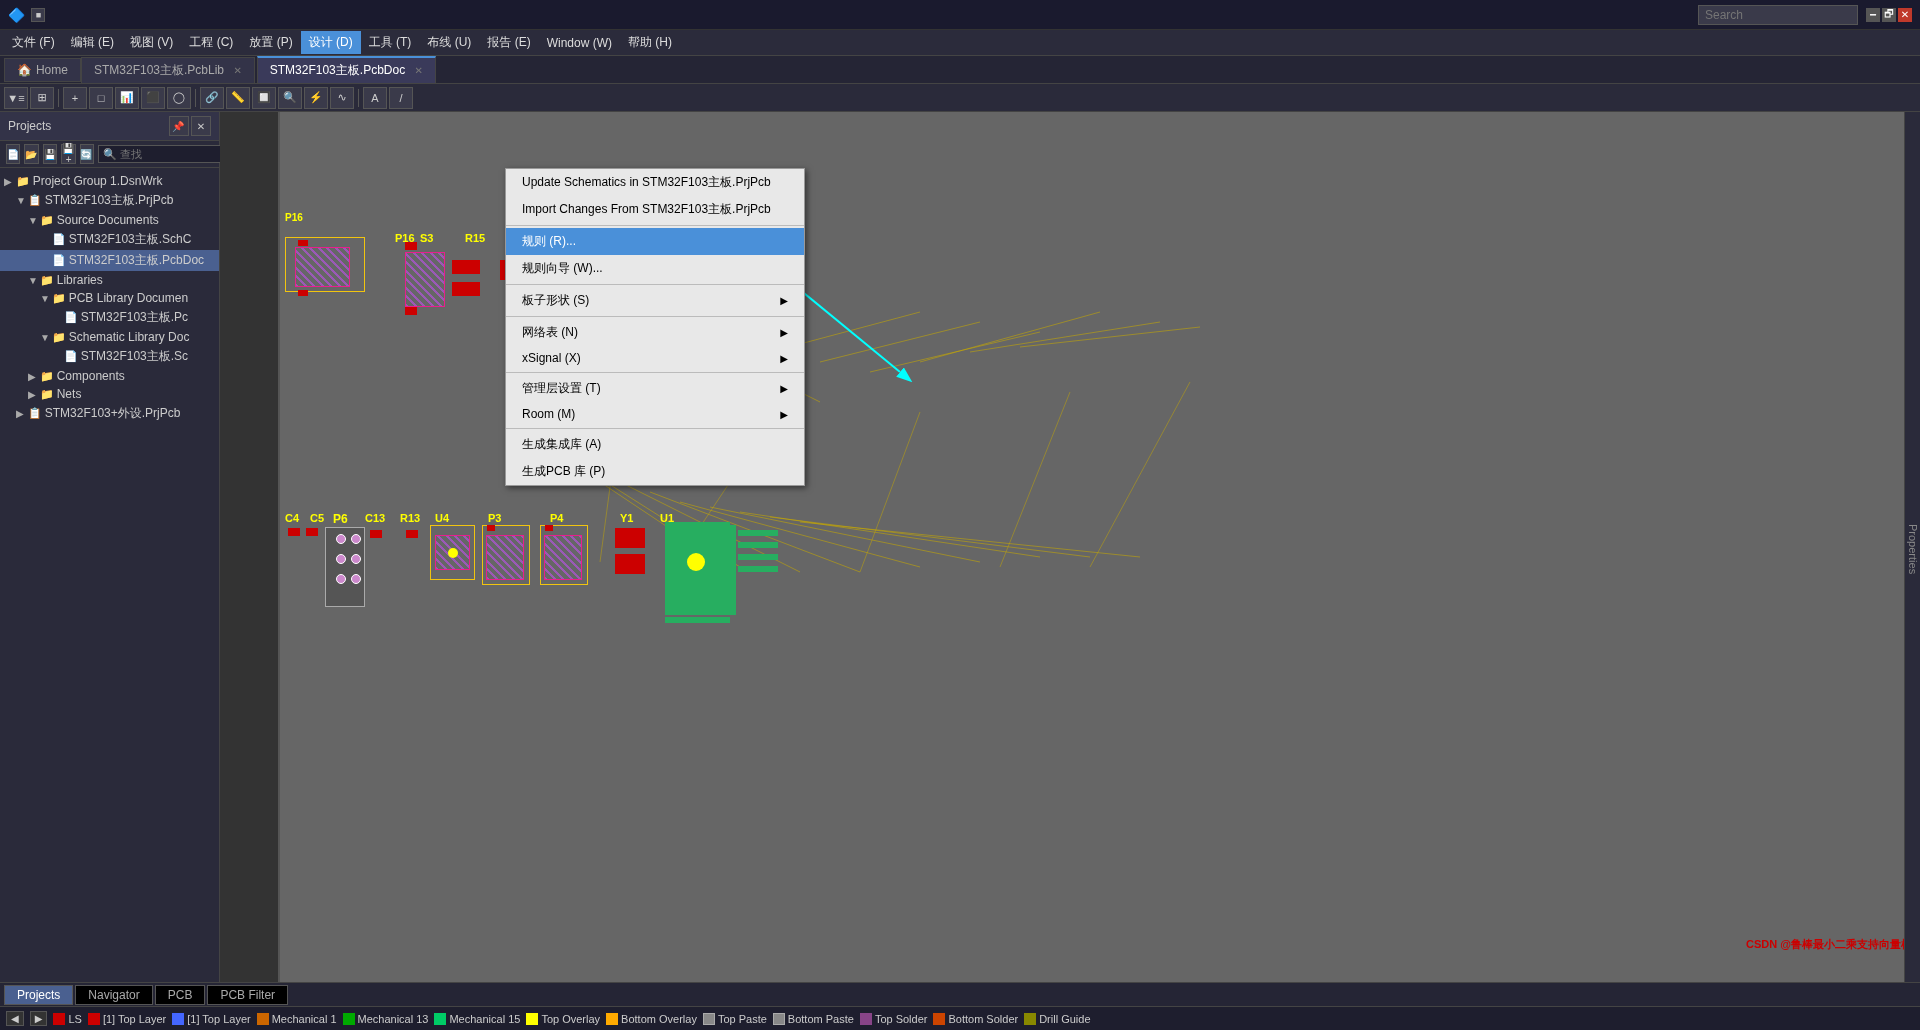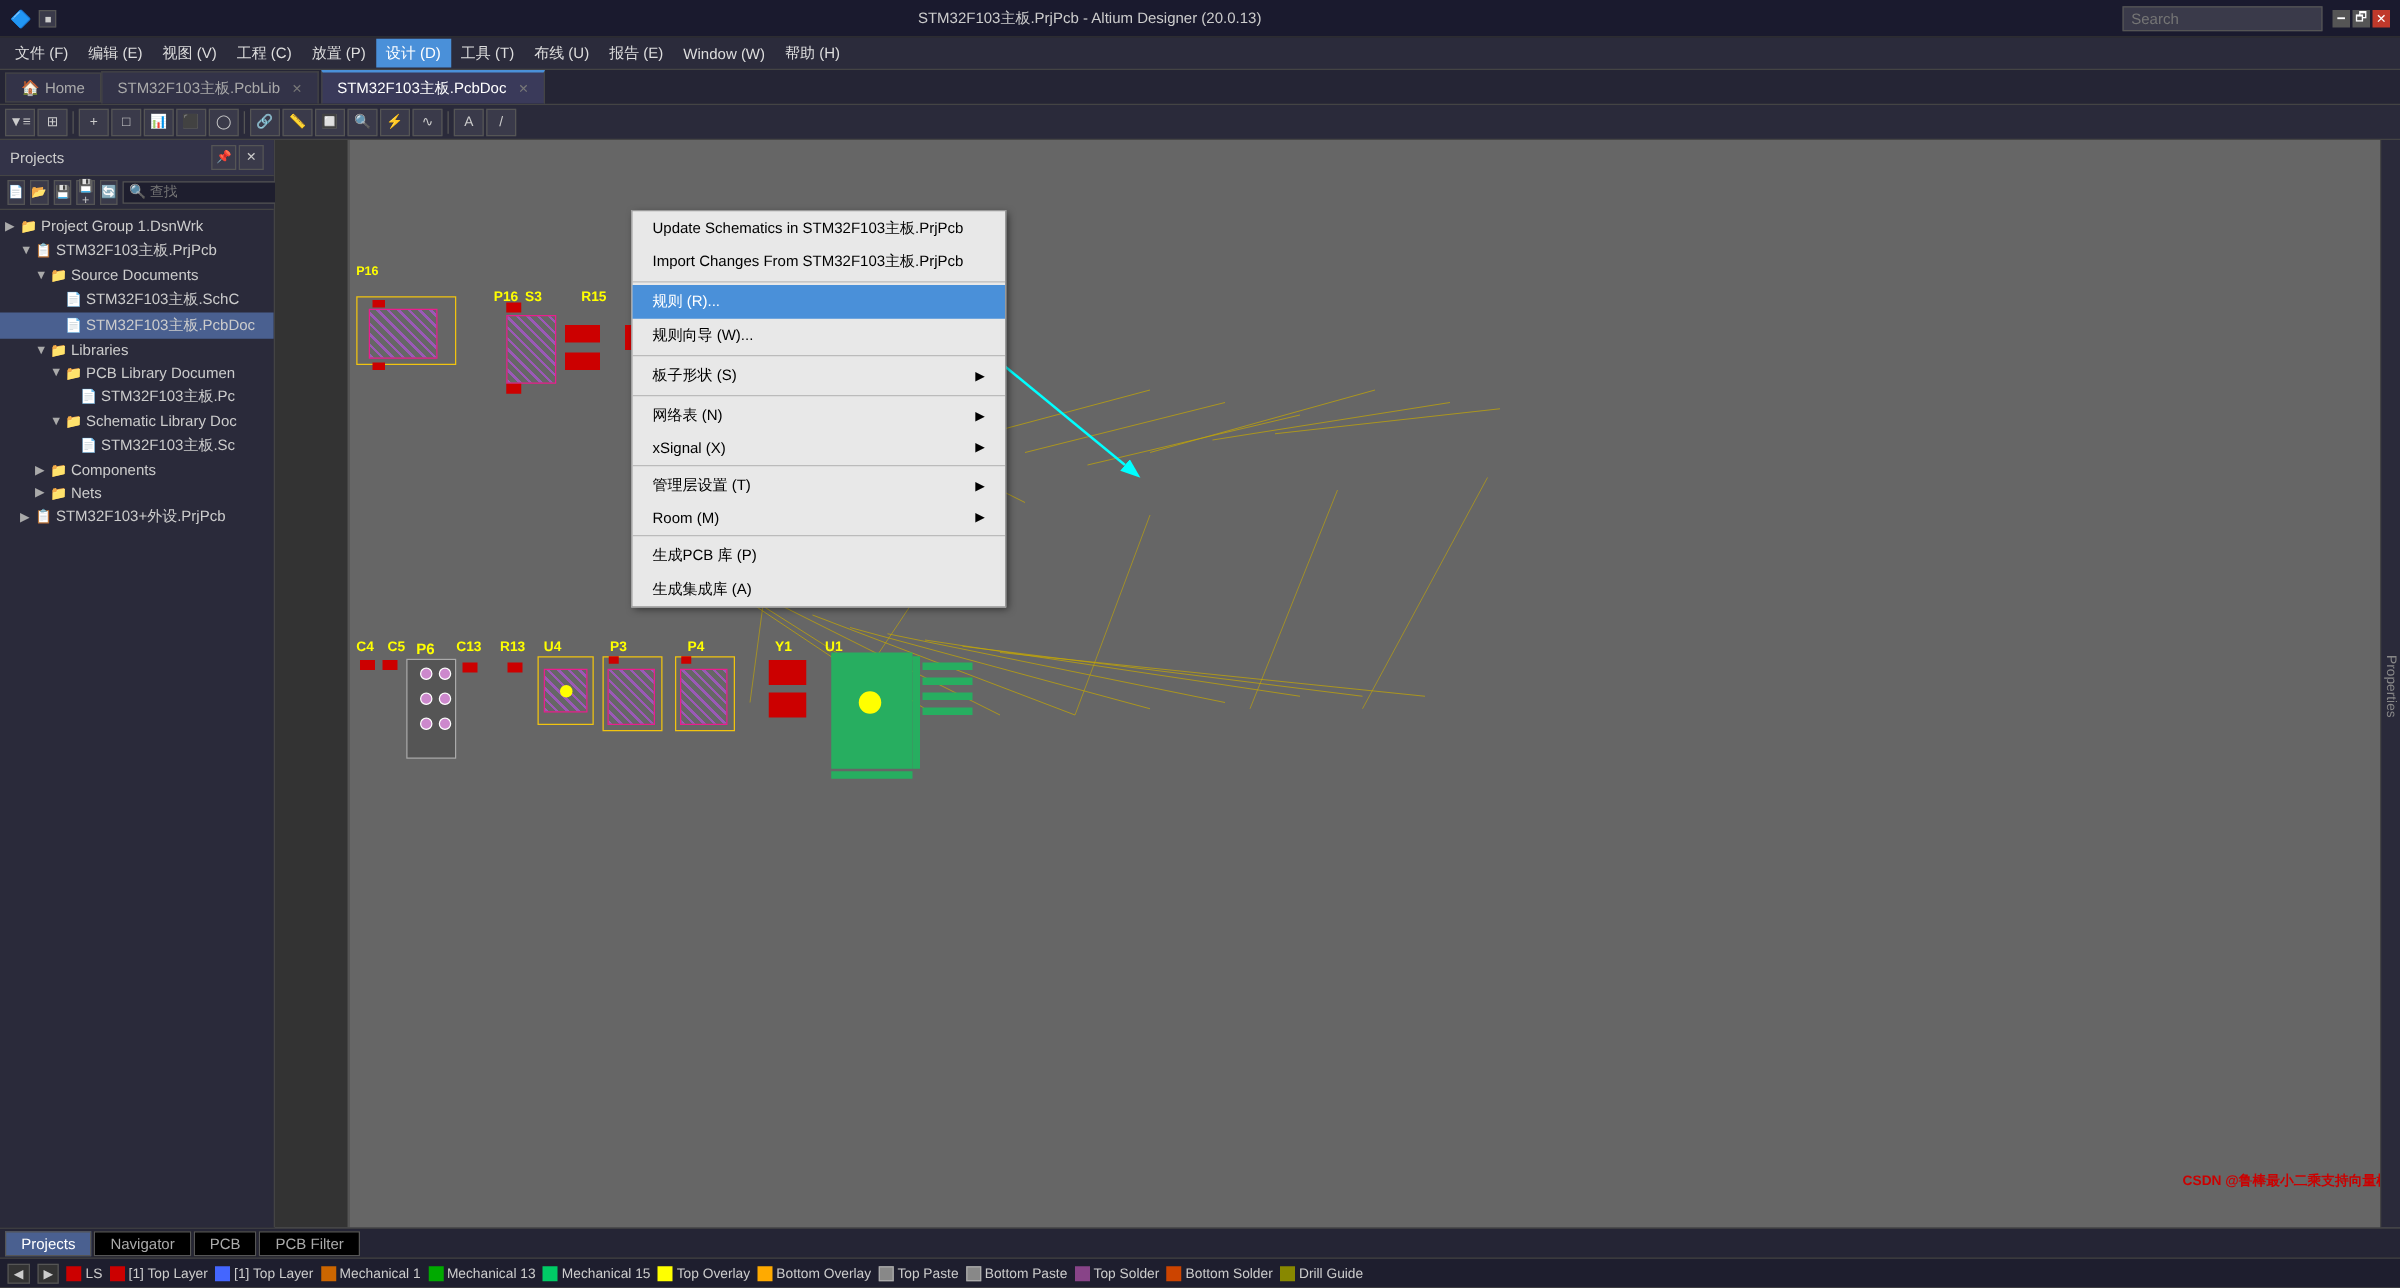--- a/index.html
+++ b/index.html
@@ -302,21 +302,20 @@
 </head>
 <body>
 
 <div id="titlebar">
   <div style="display:flex;align-items:center;gap:6px;">
     <span style="color:#4a90d9;font-size:14px;">🔷</span>
     <div style="display:flex;gap:4px;">
       <div class="panel-tool-btn" style="width:14px;height:14px;font-size:9px;">■</div>
     </div>
   </div>
-  <div class="title">STM32F103主板.PrjPcb - Altium Designer (20.0.13)</div>
   <div style="display:flex;align-items:center;gap:8px;">
     <input type="text" id="title-search" style="background: rgb(58, 58, 74); border: 1px solid rgb(85, 85, 85); color: rgb(204, 204, 204); padding: 2px 6px; font-size: 12px; width: 160px;" placeholder="Search">
     <div style="display:flex;gap:2px;">
       <button class="win-btn minimize">🗕</button>
       <button class="win-btn maximize">🗗</button>
       <button class="win-btn close">✕</button>
     </div>
   </div>
 </div>
 
@@ -646,24 +645,24 @@
       <div class="dd-item">
         <span>管理层设置 (T)</span>
         <span class="dd-arrow">▶</span>
       </div>
       <div class="dd-item">
         <span>Room (M)</span>
         <span class="dd-arrow">▶</span>
       </div>
       <div class="dd-separator"></div>
       <div class="dd-item">
+        <span>生成集成库 (A)</span>
+      </div>
+      <div class="dd-item">
         <span>生成PCB 库 (P)</span>
-      </div>
-      <div class="dd-item">
-        <span>生成集成库 (A)</span>
       </div>
     </div>
 
     <div id="watermark">CSDN @鲁棒最小二乘支持向量机</div>
 
     <div id="right-panel" style="position:absolute;right:0;top:0;height:100%;width:16px;background:#2a2a3a;border-left:1px solid #444;writing-mode:vertical-rl;display:flex;align-items:center;justify-content:center;font-size:11px;color:#888;">
       <span>Properties</span>
     </div>
   </div>
 </div>

